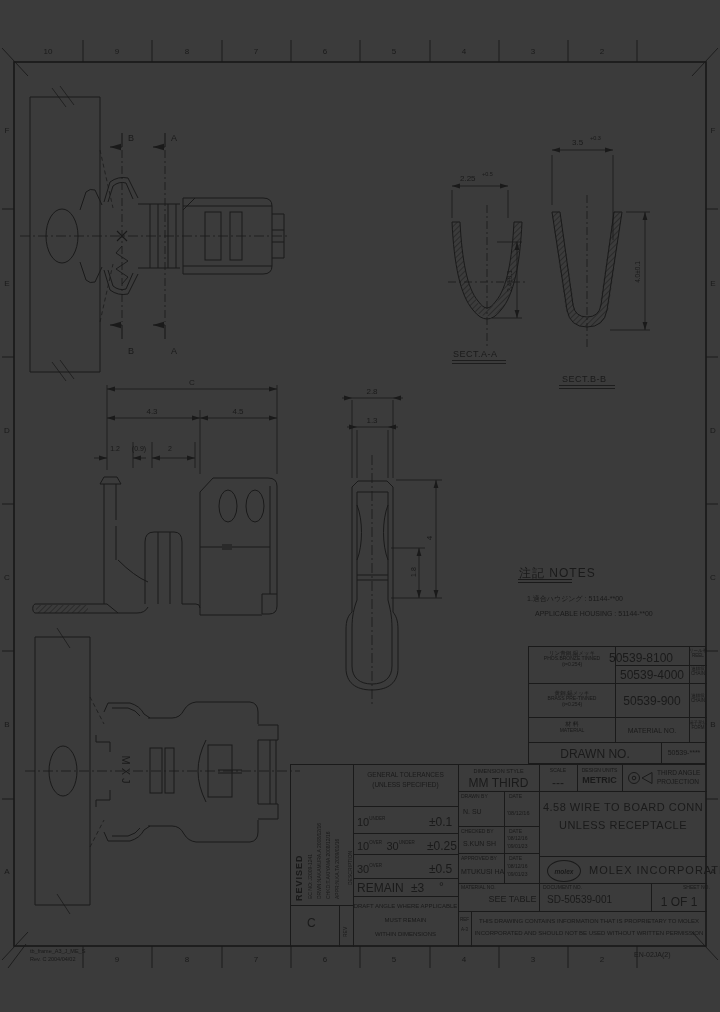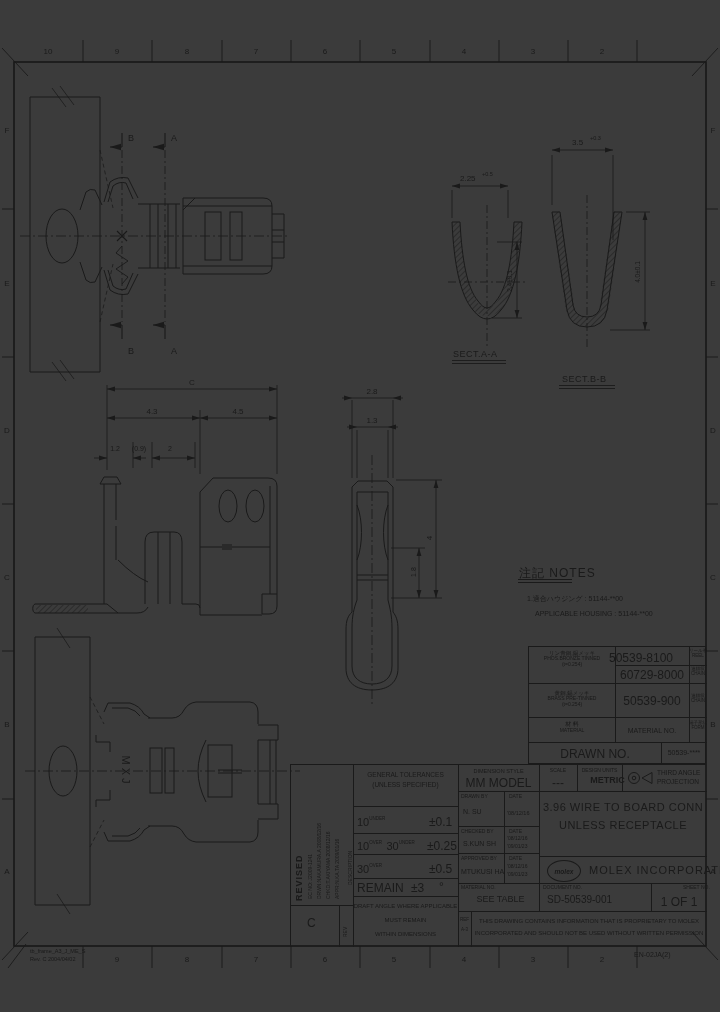--- a/index.html
+++ b/index.html
@@ -260,21 +260,21 @@
     <div class="t ctr" style="left:2px;top:3px;width:82px">
       <div class="f55">リン青銅,錫メッキ</div>
       <div class="f5">PHOS.BRONZE TINNED</div>
       <div class="f5">(t=0.254)</div>
     </div>
     <div class="t f8 ctr" style="left:77px;top:5px;width:70px">50539-8100</div>
     <div class="t ctr" style="left:160px;top:2px;width:18px">
       <div class="f45">リール巻</div>
       <div class="f45">REEL</div>
     </div>
-    <div class="t f8 ctr" style="left:88px;top:22px;width:70px">60729-8000</div>
+    <div class="t f8 ctr" style="left:88px;top:22px;width:70px">50539-4000</div>
     <div class="t ctr" style="left:160px;top:20px;width:18px">
       <div class="f45">連鎖状</div>
       <div class="f45">CHAIN</div>
     </div>
     <div class="t ctr" style="left:2px;top:43px;width:82px">
       <div class="f55">黄銅,錫メッキ</div>
       <div class="f5">BRASS PRE-TINNED</div>
       <div class="f5">(t=0.254)</div>
     </div>
     <div class="t f8 ctr" style="left:88px;top:48px;width:70px">50539-900</div>
@@ -344,51 +344,51 @@
     </div>
     <div class="t f8" style="left:138px;top:98px">±0.5</div>
     <div class="t f8" style="left:66px;top:117px">REMAIN</div>
     <div class="t f8" style="left:120px;top:117px">±3</div>
     <div class="t f8" style="left:148px;top:116px">°</div>
     <div class="t f6 ctr" style="left:62px;top:138px;width:105px">DRAFT ANGLE WHERE APPLICABLE</div>
     <div class="t f6 ctr" style="left:62px;top:152px;width:105px">MUST REMAIN</div>
     <div class="t f6 ctr" style="left:62px;top:166px;width:105px">WITHIN DIMENSIONS</div>
 
     <div class="t f55 ctr" style="left:167px;top:3px;width:81px">DIMENSION STYLE</div>
-    <div class="t f8 ctr" style="left:167px;top:12px;width:81px">MM MODEL</div>
+    <div class="t f8 ctr" style="left:167px;top:12px;width:81px">MM THIRD</div>
     <div class="t f5" style="left:170px;top:29px">DRAWN BY</div>
     <div class="t f5" style="left:218px;top:29px">DATE</div>
     <div class="t f7" style="left:172px;top:43px">N. SU</div>
     <div class="t f55" style="left:216px;top:45px">'08/12/16</div>
     <div class="t f5" style="left:170px;top:64px">CHECKED BY</div>
     <div class="t f5" style="left:218px;top:64px">DATE</div>
     <div class="t f7" style="left:172px;top:75px">S.KUN SH</div>
     <div class="t f5" style="left:216px;top:71px">'08/12/16</div>
     <div class="t f5" style="left:216px;top:79px">'09/01/23</div>
     <div class="t f5" style="left:170px;top:91px">APPROVED BY</div>
     <div class="t f5" style="left:218px;top:91px">DATE</div>
     <div class="t f7" style="left:170px;top:103px">MTUKUSI HA</div>
     <div class="t f5" style="left:216px;top:99px">'08/12/16</div>
     <div class="t f5" style="left:216px;top:107px">'09/01/23</div>
     <div class="t f5" style="left:170px;top:120px">MATERIAL NO.</div>
-    <div class="t f9 ctr" style="left:169px;top:130px;width:81px">SEE TABLE</div>
+    <div class="t f9 ctr" style="left:181px;top:130px;width:81px">SEE TABLE</div>
 
     <div class="t f5 ctr" style="left:248px;top:3px;width:38px">SCALE</div>
     <div class="t f8 ctr" style="left:248px;top:12px;width:38px">---</div>
     <div class="t f5 ctr" style="left:286px;top:3px;width:45px">DESIGN UNITS</div>
-    <div class="t f9 ctr" style="left:294px;top:11px;width:45px;font-weight:bold">METRIC</div>
+    <div class="t f9 ctr" style="left:286px;top:11px;width:45px;font-weight:bold">METRIC</div>
     <svg class="abs" style="left:334px;top:2px" width="30" height="22" viewBox="0 0 30 22" fill="none" stroke="#1a1a1a">
       <circle cx="9" cy="11" r="5.5"></circle>
         <circle cx="9" cy="11" r="1.8"></circle>
       <path d="M17,11 L27,5.5 M17,11 L27,16.5 M27,5.5 V16.5"></path>
     </svg>
     <div class="t f65" style="left:366px;top:4px">THIRD ANGLE</div>
     <div class="t f65" style="left:366px;top:13px">PROJECTION</div>
 
-    <div class="t f11 ctr" style="left:248px;top:36px;width:168px;letter-spacing:0.5px">3.96 WIRE TO BOARD CONN</div>
+    <div class="t f11 ctr" style="left:248px;top:36px;width:168px;letter-spacing:0.5px">4.58 WIRE TO BOARD CONN</div>
     <div class="t f11 ctr" style="left:248px;top:54px;width:168px;letter-spacing:0.5px">UNLESS RECEPTACLE</div>
 
     <div class="logo-ellipse f65" style="left:256px;top:95px;width:32px;height:20px">
         <span>molex</span>
       </div>
     <div class="t f11" style="left:298px;top:99px;letter-spacing:1px">MOLEX INCORPORATED</div>
 
     <div class="t f5" style="left:252px;top:120px">DOCUMENT NO.</div>
     <div class="t f10" style="left:256px;top:129px">SD-50539-001</div>
     <div class="t f5" style="left:392px;top:120px">SHEET NO.</div>

